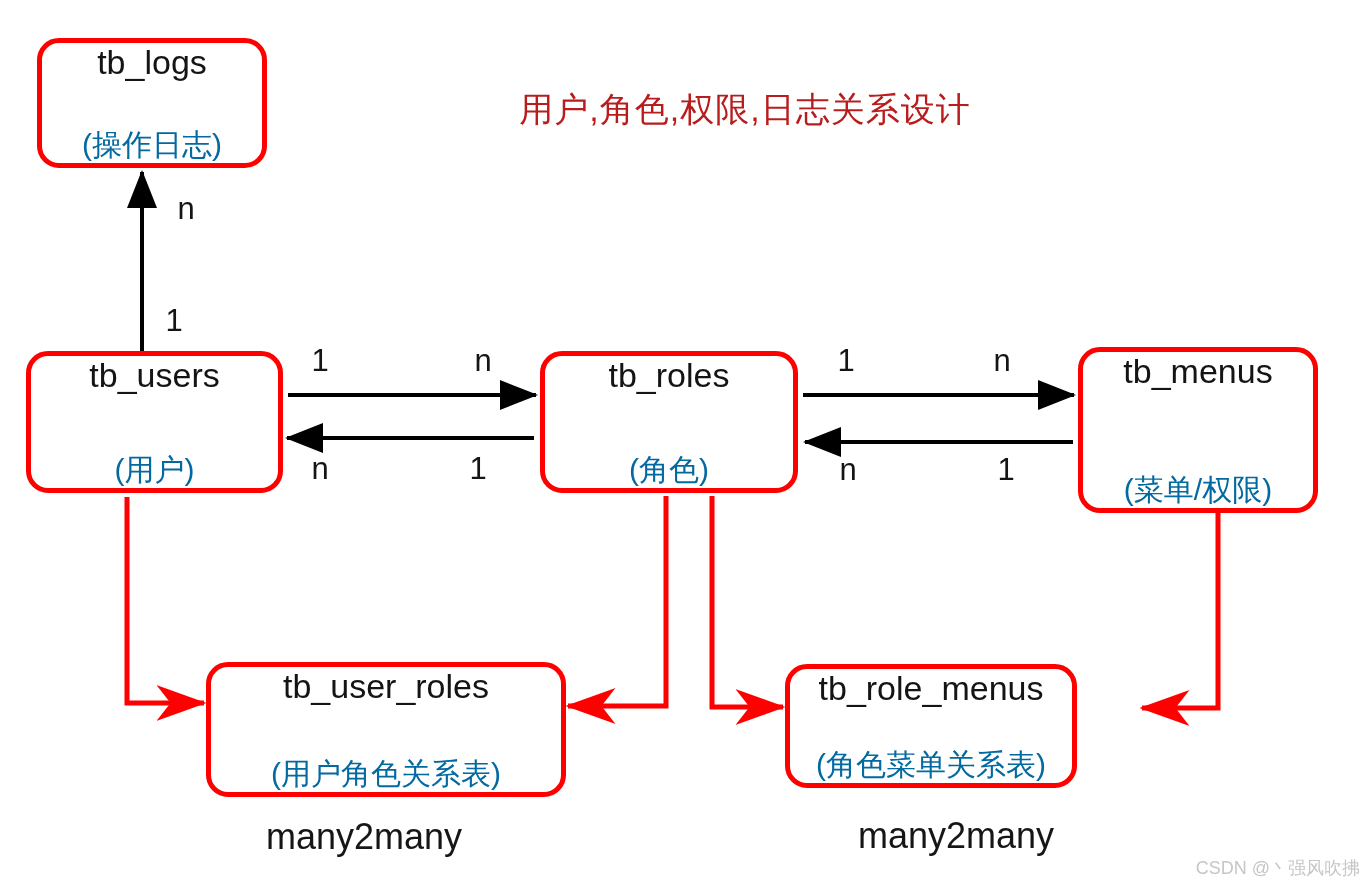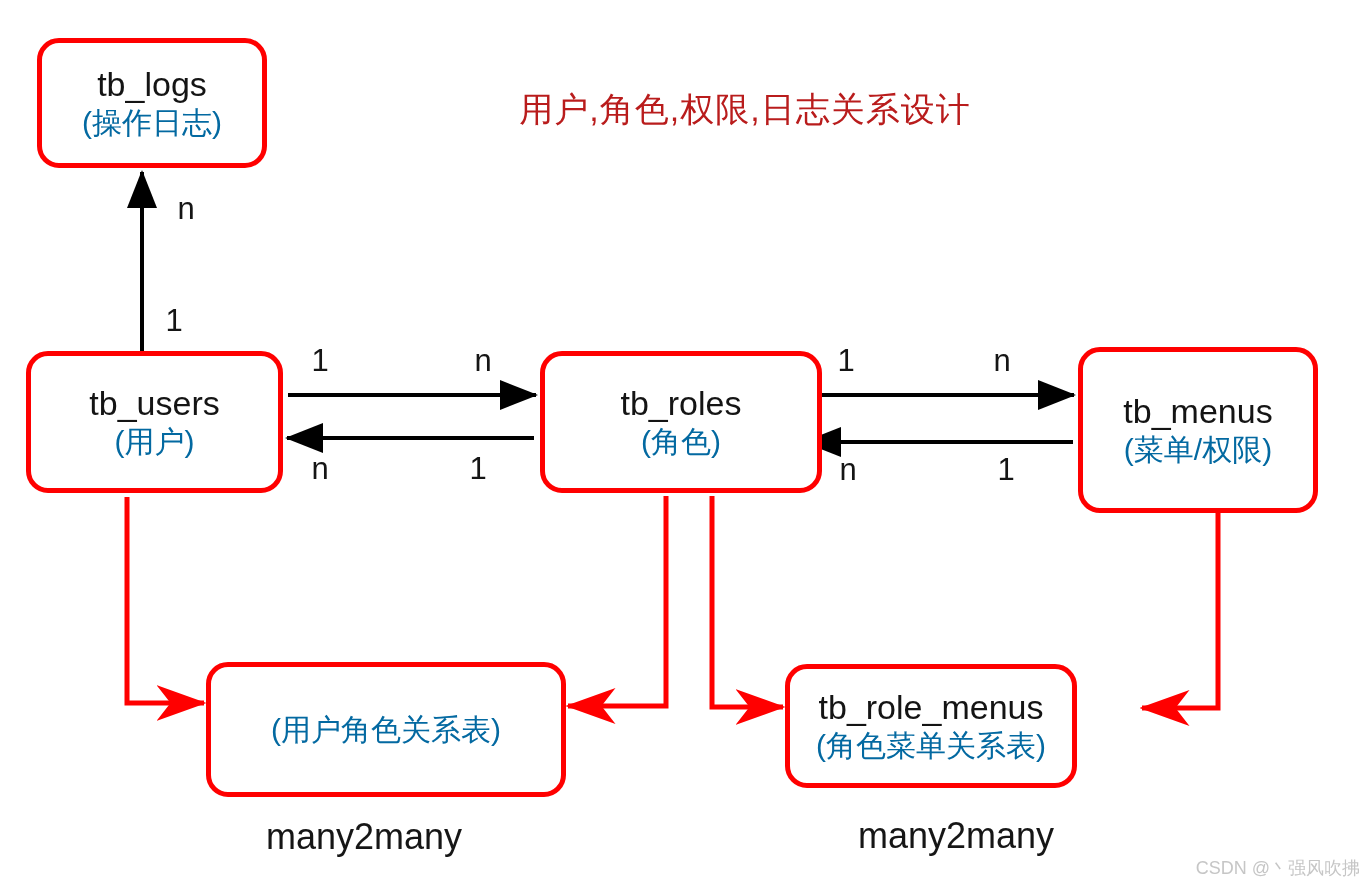--- a/index.html
+++ b/index.html
@@ -21,21 +21,21 @@
     white-space:nowrap;
   }
   .node{
     position:absolute;
     border:5px solid #ff0000;
     border-radius:22px;
     background:#ffffff;
     display:flex;
     flex-direction:column;
     align-items:center;
-    justify-content:center;
+    justify-content:space-between;
     text-align:center;
     box-sizing:border-box;
   }
   .node-name{
     font-size:34px;
     line-height:1.15;
     color:#141414;
     white-space:nowrap;
   }
   .node-sub{
@@ -101,31 +101,32 @@
   <div class="node" style="left:37px;top:38px;width:230px;height:130px;">
     <div class="node-name">tb_logs</div>
     <div class="node-sub">(操作日志)</div>
   </div>
 
   <div class="node" style="left:26px;top:351px;width:257px;height:142px;">
     <div class="node-name">tb_users</div>
     <div class="node-sub">(用户)</div>
   </div>
 
-  <div class="node" style="left:540px;top:351px;width:282px;height:142px;">
+  <div class="node" style="left:540px;top:351px;width:258px;height:142px;">
     <div class="node-name">tb_roles</div>
     <div class="node-sub">(角色)</div>
   </div>
 
   <div class="node" style="left:1078px;top:347px;width:240px;height:166px;">
     <div class="node-name">tb_menus</div>
     <div class="node-sub">(菜单/权限)</div>
   </div>
 
   <div class="node" style="left:206px;top:662px;width:360px;height:135px;">
+    <div class="node-name">tb_user_roles</div>
     <div class="node-sub">(用户角色关系表)</div>
   </div>
 
   <div class="node" style="left:785px;top:664px;width:292px;height:124px;">
     <div class="node-name">tb_role_menus</div>
     <div class="node-sub">(角色菜单关系表)</div>
   </div>
 
   <div class="num" style="left:174px;top:321px;">1</div>
   <div class="num" style="left:186px;top:209px;">n</div>

